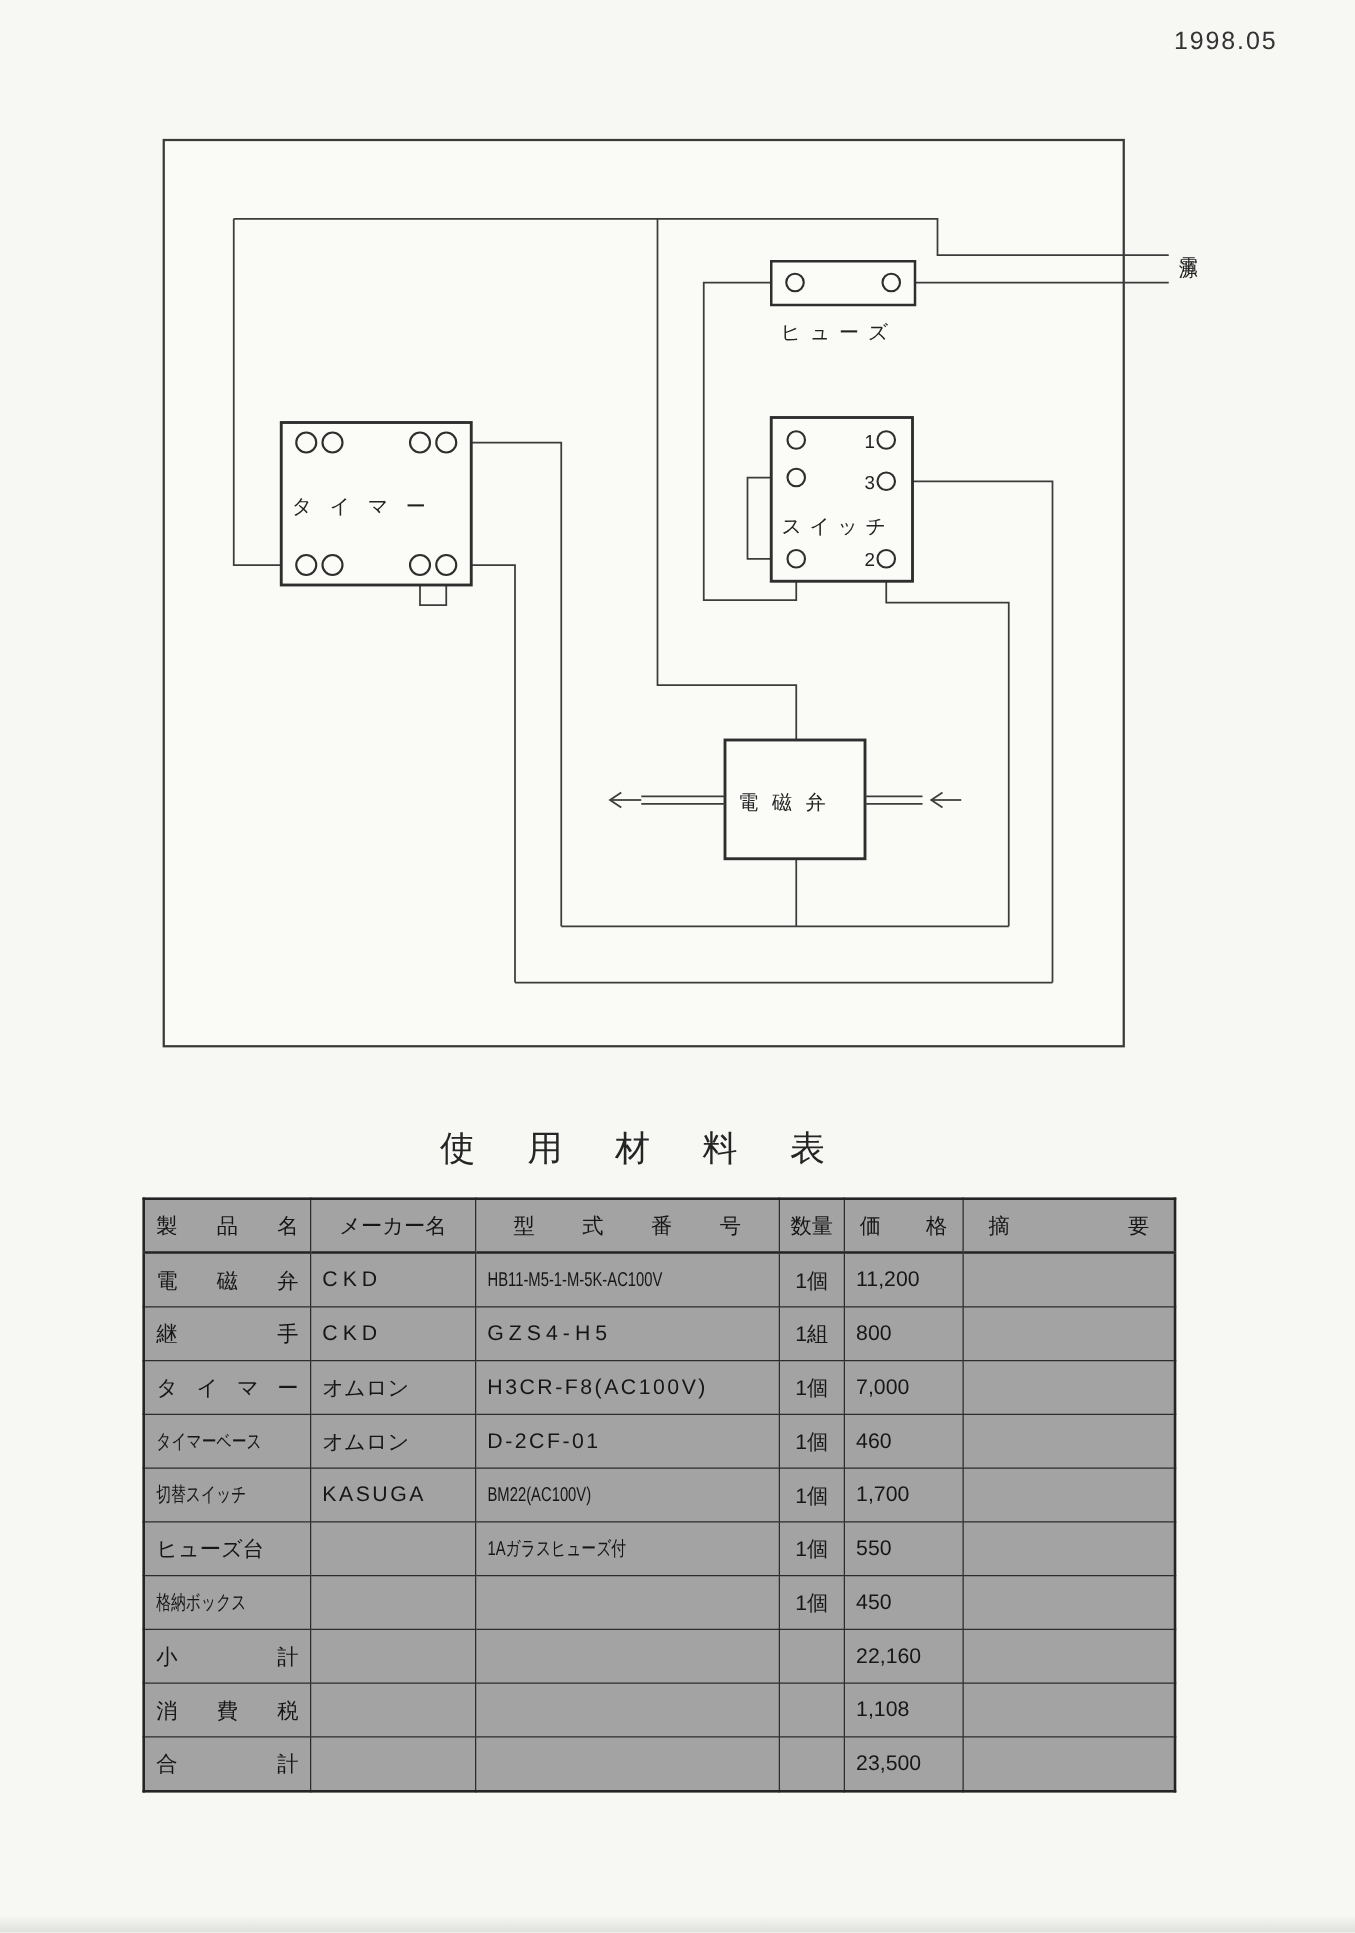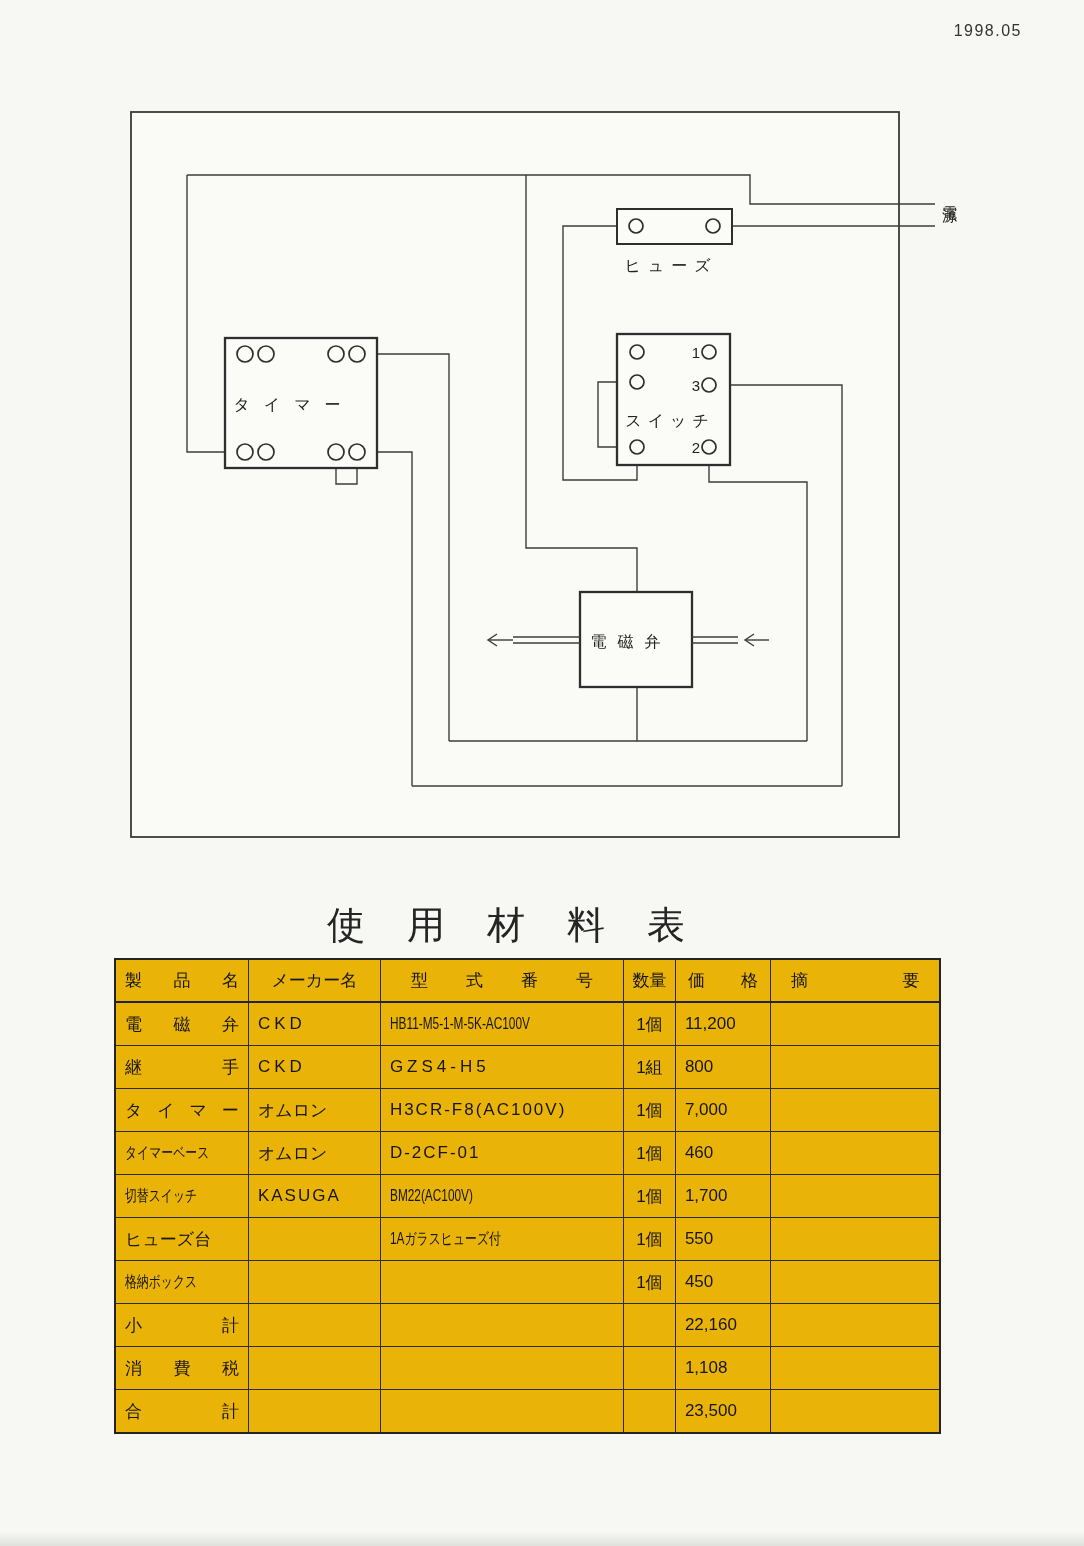--- a/index.html
+++ b/index.html
@@ -11,42 +11,42 @@
   .scan-edge { position:absolute; left:0; right:0; bottom:0; height:14px;
     background:linear-gradient(#f7f7f300,#dfe2dc); }
   
   .doc-title {
     position:absolute; top:30px; left:0; width:1010px; text-align:center;
     font-size:37px; letter-spacing:17px; font-weight:500; color:#2a2a2a;
     white-space:nowrap;
   }
   .doc-date {
     position:absolute; top:22px; right:62px;
-    font-size:16px; letter-spacing:1.5px; color:#333;
+    font-size:20px; letter-spacing:1.5px; color:#333;
   }
   
   svg.diagram { position:absolute; left:0; top:0; }
   .wire { fill:none; stroke:#3c3c3c; stroke-width:1.4; }
   .boxline { fill:#fbfbf8; stroke:#2e2e2e; stroke-width:2.3; }
   .boxthin { fill:#fbfbf8; stroke:#2e2e2e; stroke-width:2; }
   .frame { fill:#fafaf6; stroke:#3a3a3a; stroke-width:1.8; }
   .term { fill:none; stroke:#2e2e2e; stroke-width:1.7; }
   .dlabel { font-size:16px; fill:#222; }
   .numlbl { font-size:15px; fill:#222; }
   .vtext { writing-mode:vertical-rl; text-orientation:upright; font-size:15px; fill:#222; letter-spacing:2px; }
   
   .tbl-title {
     position:absolute; top:900px; left:114px; width:806px; text-align:center;
-    font-size:38px; letter-spacing:42px; color:#252525; white-space:nowrap;
+    font-size:28px; letter-spacing:42px; color:#252525; white-space:nowrap;
     padding-left:20px; box-sizing:border-box; font-weight:500;
   }
   table.materials {
     position:absolute; left:114px; top:958px;
     border-collapse:collapse; table-layout:fixed;
-    border:2.6px solid #242424; background:#eab308;
+    border:2.6px solid #242424; background:#a3a3a3;
   }
   table.materials td, table.materials th {
     border:1.3px solid #2c2c2c; padding:0 9px; overflow:hidden;
     font-size:17px; font-weight:normal; color:#161616; white-space:nowrap;
   }
   table.materials th { height:41px; }
   table.materials td { height:42px; }
   tr.hdr th { border-bottom:2.2px solid #242424; }
   .just { text-align:justify; text-align-last:justify; }
   .ctr  { text-align:center; }

